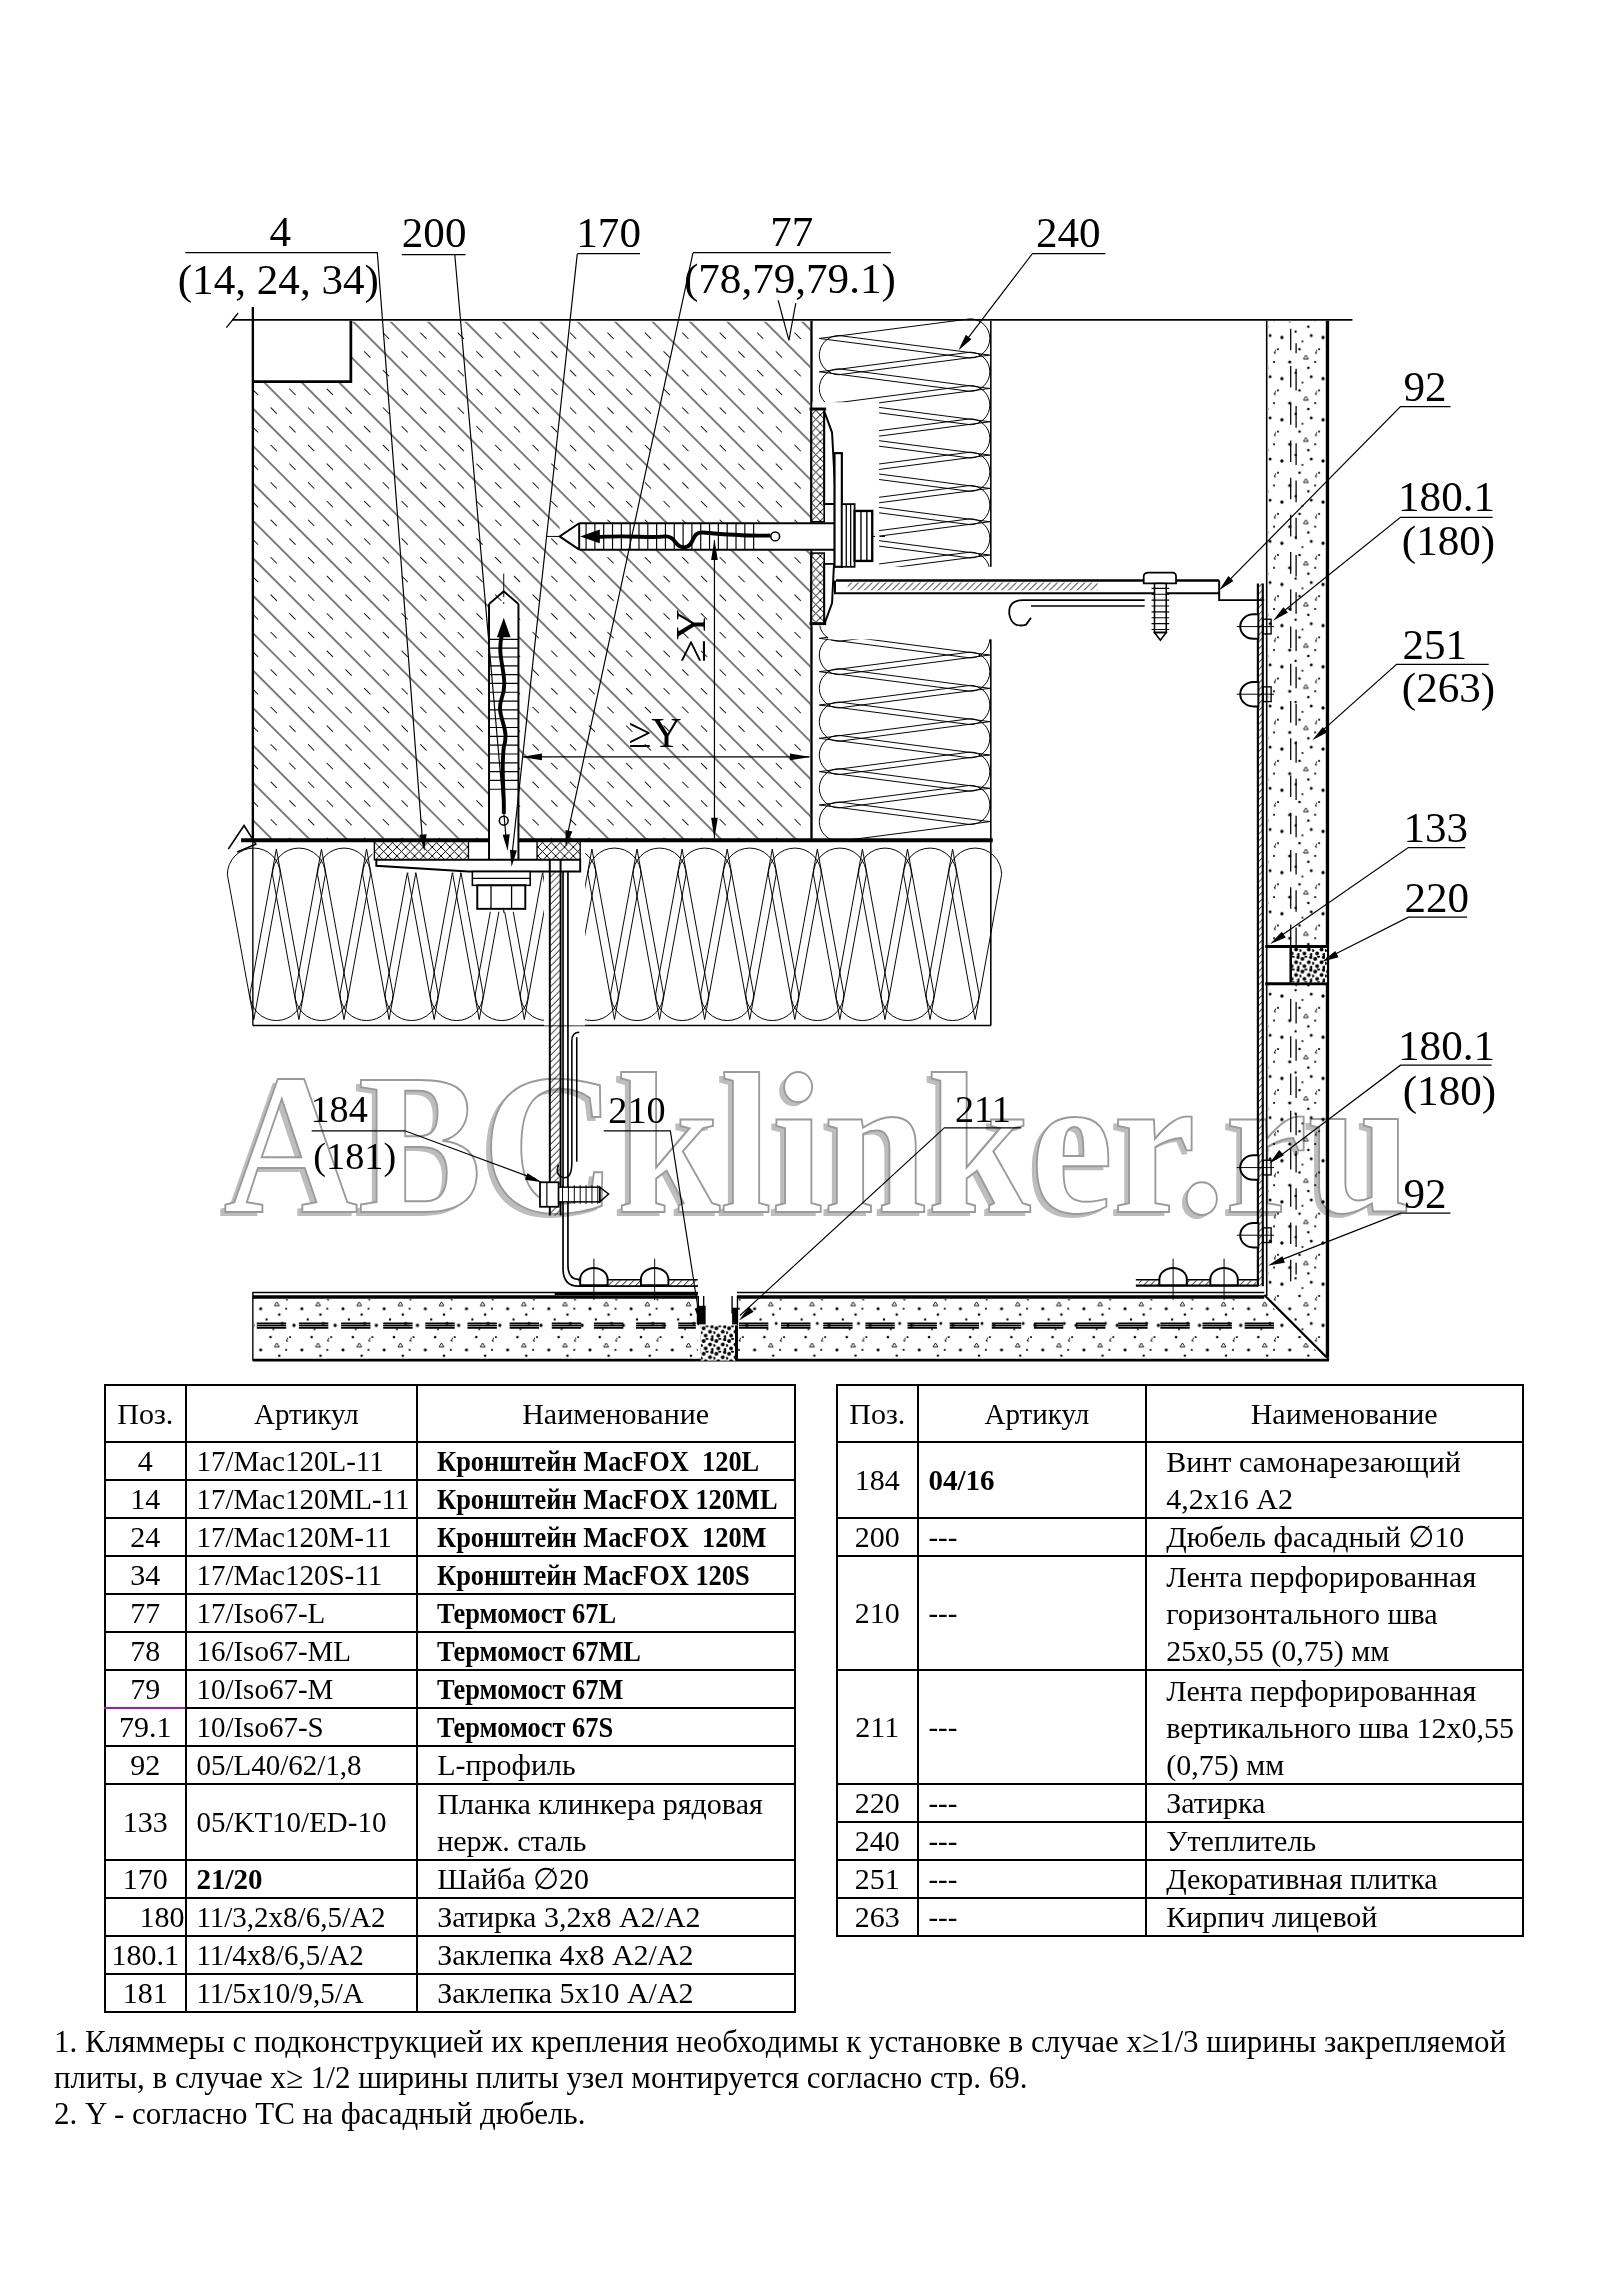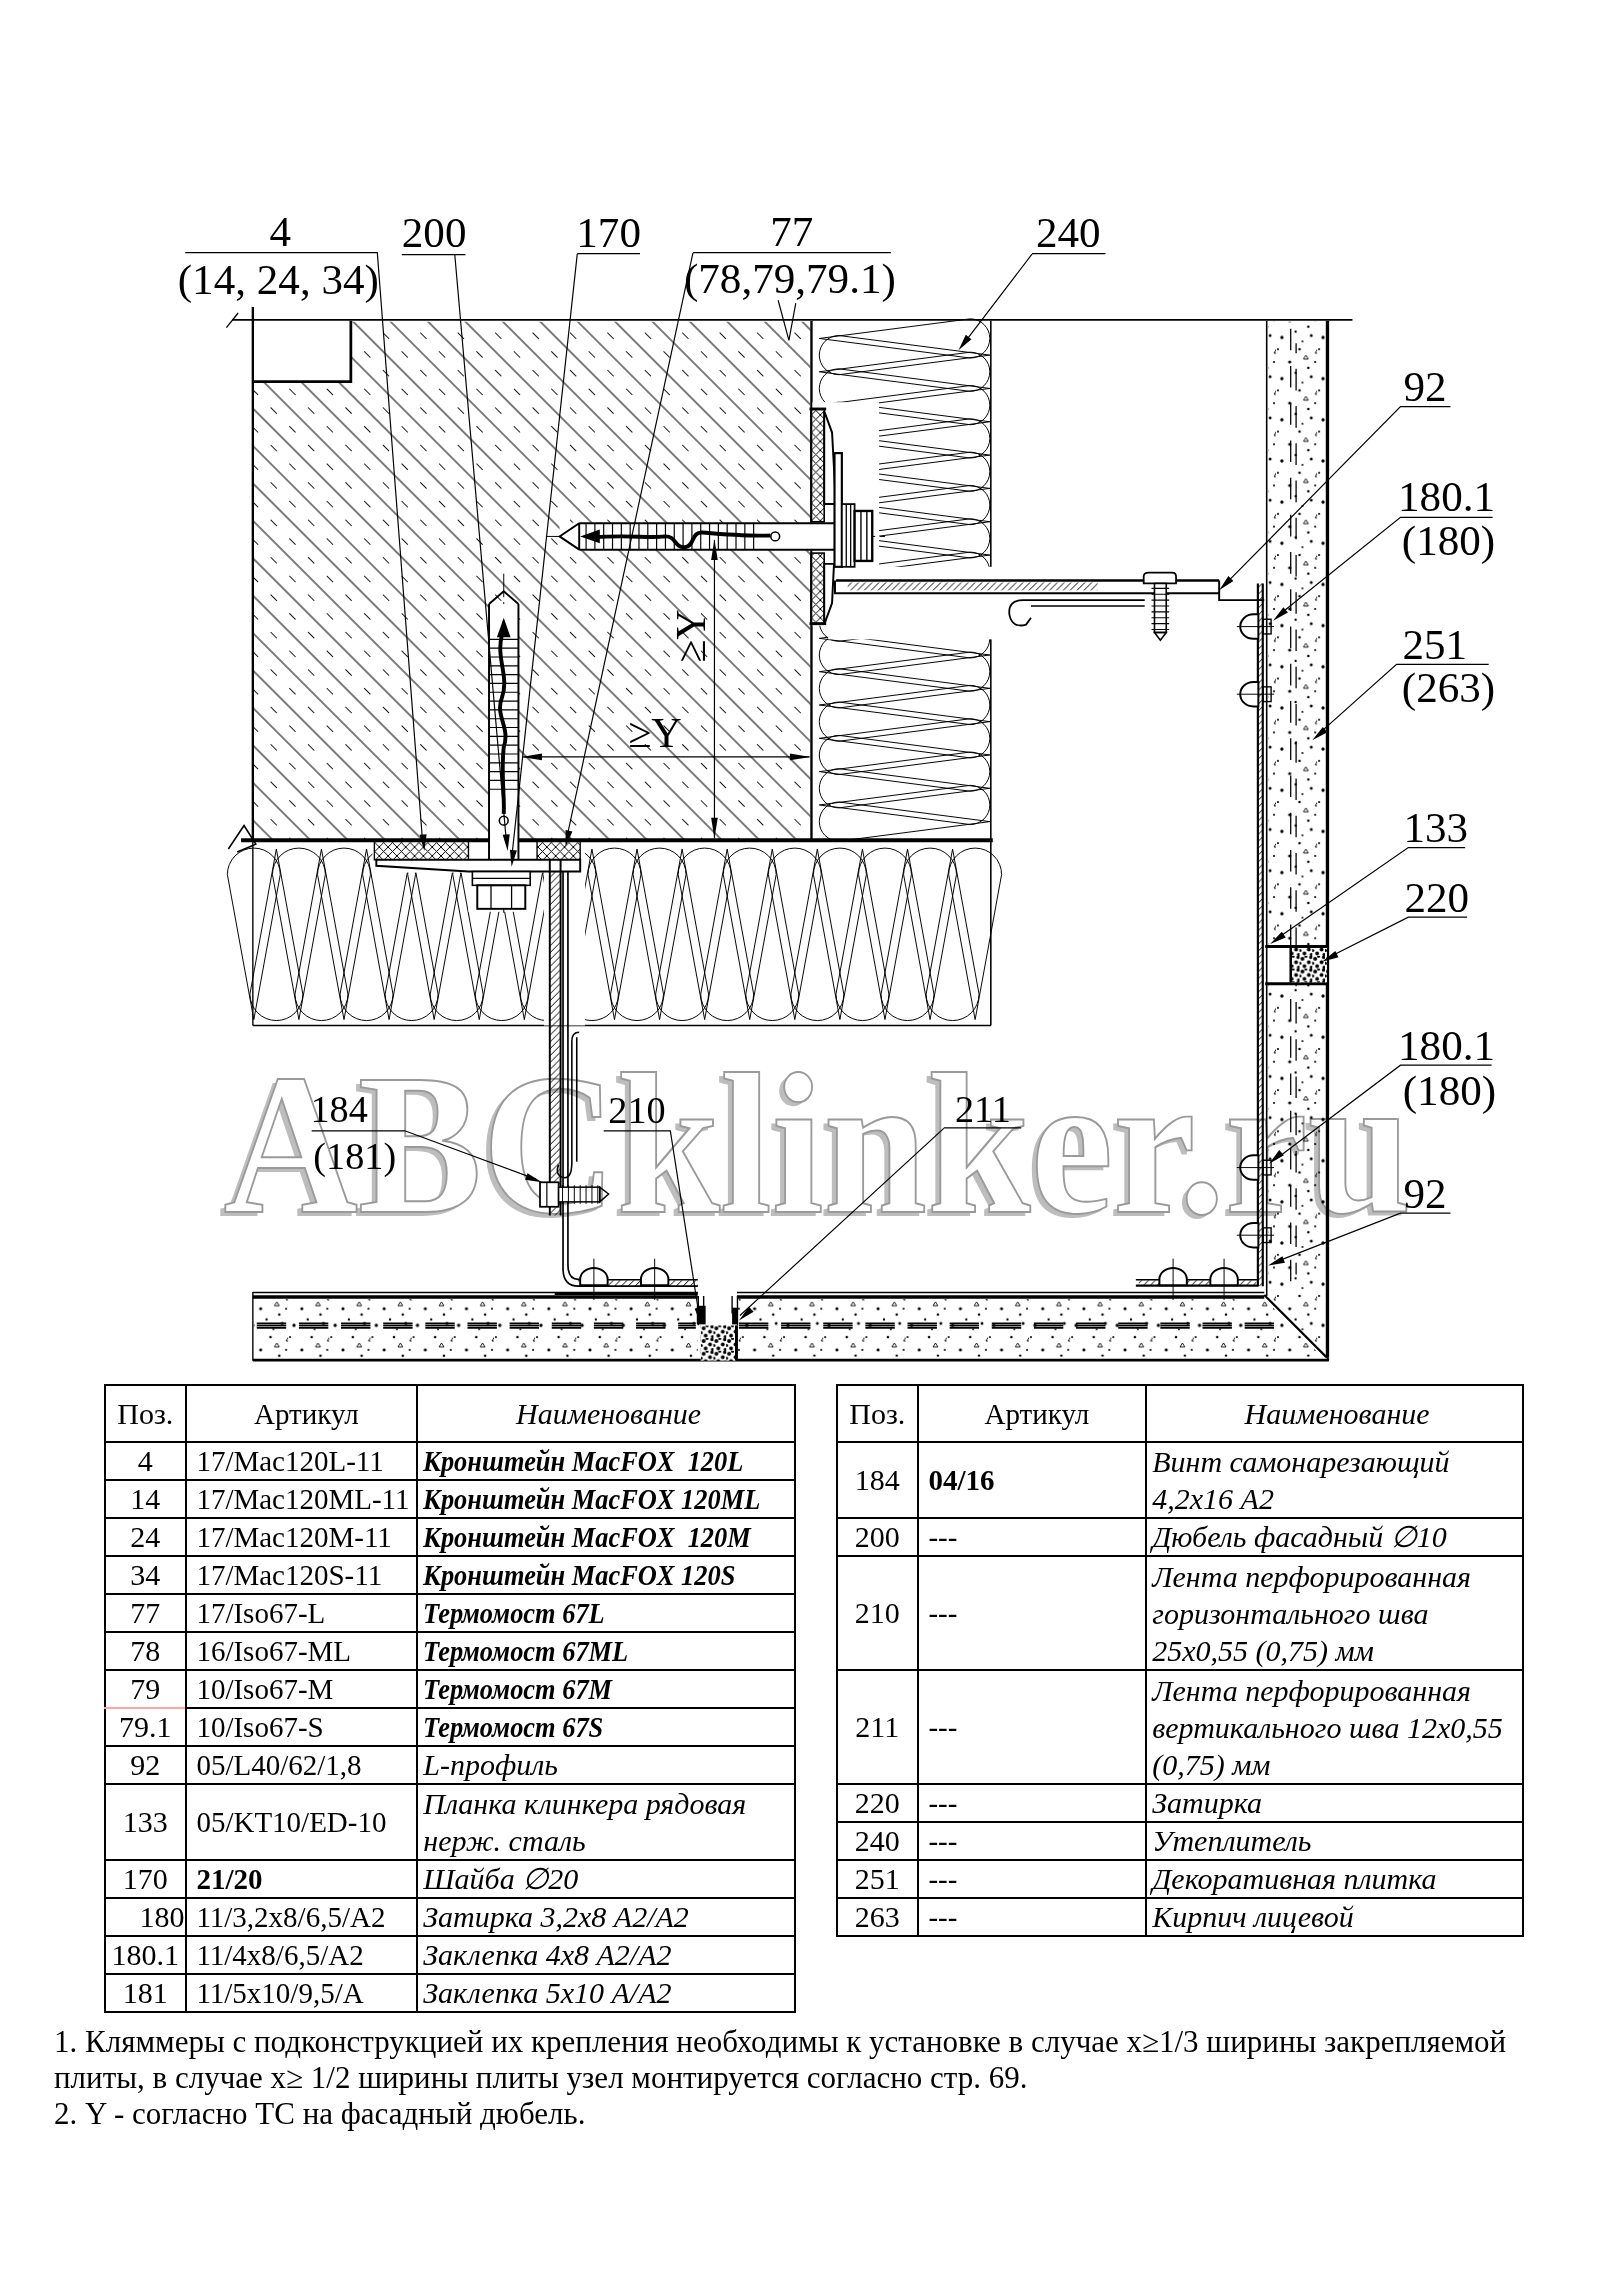--- a/index.html
+++ b/index.html
@@ -3,21 +3,21 @@
 <style>
 html,body{margin:0;padding:0;background:#fff;}
 body{width:1620px;height:2293px;position:relative;font-family:"Liberation Serif",serif;}
 #wm{position:absolute;left:0;top:0;z-index:0;}
 #dr{position:absolute;left:0;top:0;z-index:1;}
 table{border-collapse:collapse;table-layout:fixed;position:absolute;z-index:2;background:transparent;}
 td{font-family:"Liberation Serif",serif;font-size:30px;color:#000;padding:0;overflow:hidden;line-height:36px;white-space:nowrap;}
 td.c{text-align:center;}
 td.a{font-size:29px;margin-left:14px;}
 td.a{padding-left:9.8px;}
-td.n{padding-left:5px;font-style:italic;}
+td.n{padding-left:19px;}
 .b{font-weight:bold;}
 .bn{font-weight:bold;display:inline-block;transform:scaleX(0.88);transform-origin:0 50%;}
 #notes{position:absolute;left:54px;top:2024px;width:1529px;font-size:31px;line-height:36px;z-index:2;}
 </style></head>
 <body>
 
 <svg id="wm" width="1620" height="2293" viewBox="0 0 1653 2339">
 <text x="228" y="1236" font-family="Liberation Serif,serif" font-weight="bold" font-size="205" fill="#bdbdbd" textLength="1212" lengthAdjust="spacingAndGlyphs" transform="translate(-5,4)">ABCklinker.ru</text>
 <text x="228" y="1236" font-family="Liberation Serif,serif" font-weight="bold" font-size="205" fill="#ffffff" stroke="#9a9a9a" stroke-width="2" textLength="1212" lengthAdjust="spacingAndGlyphs">ABCklinker.ru</text>
 </svg>
@@ -381,21 +381,21 @@
 <td class="c" style="border-top:2px solid #000;">78</td>
 <td class="a" style="border-top:2px solid #000;border-left:2.9px solid #000;">16/Iso67-ML</td>
 <td class="n" style="border-top:2px solid #000;border-left:2.9px solid #000;"><span class="bn">Термомост 67ML</span></td>
 </tr>
 <tr style="height:36px;">
 <td class="c" style="border-top:2px solid #000;">79</td>
 <td class="a" style="border-top:2px solid #000;border-left:2.9px solid #000;">10/Iso67-M</td>
 <td class="n" style="border-top:2px solid #000;border-left:2.9px solid #000;"><span class="bn">Термомост 67M</span></td>
 </tr>
 <tr style="height:36px;">
-<td class="c" style="border-top:2px solid #fca5a5;margin-left:24px;">79.1</td>
+<td class="c" style="border-top:2px solid #a21caf;margin-left:24px;">79.1</td>
 <td class="a" style="border-top:2px solid #000;border-left:2.9px solid #000;">10/Iso67-S</td>
 <td class="n" style="border-top:2px solid #000;border-left:2.9px solid #000;"><span class="bn">Термомост 67S</span></td>
 </tr>
 <tr style="height:36px;">
 <td class="c" style="border-top:2px solid #000;">92</td>
 <td class="a" style="border-top:2px solid #000;border-left:2.9px solid #000;">05/L40/62/1,8</td>
 <td class="n" style="border-top:2px solid #000;border-left:2.9px solid #000;">L-профиль</td>
 </tr>
 <tr style="height:74px;">
 <td class="c" style="border-top:2px solid #000;">133</td>

